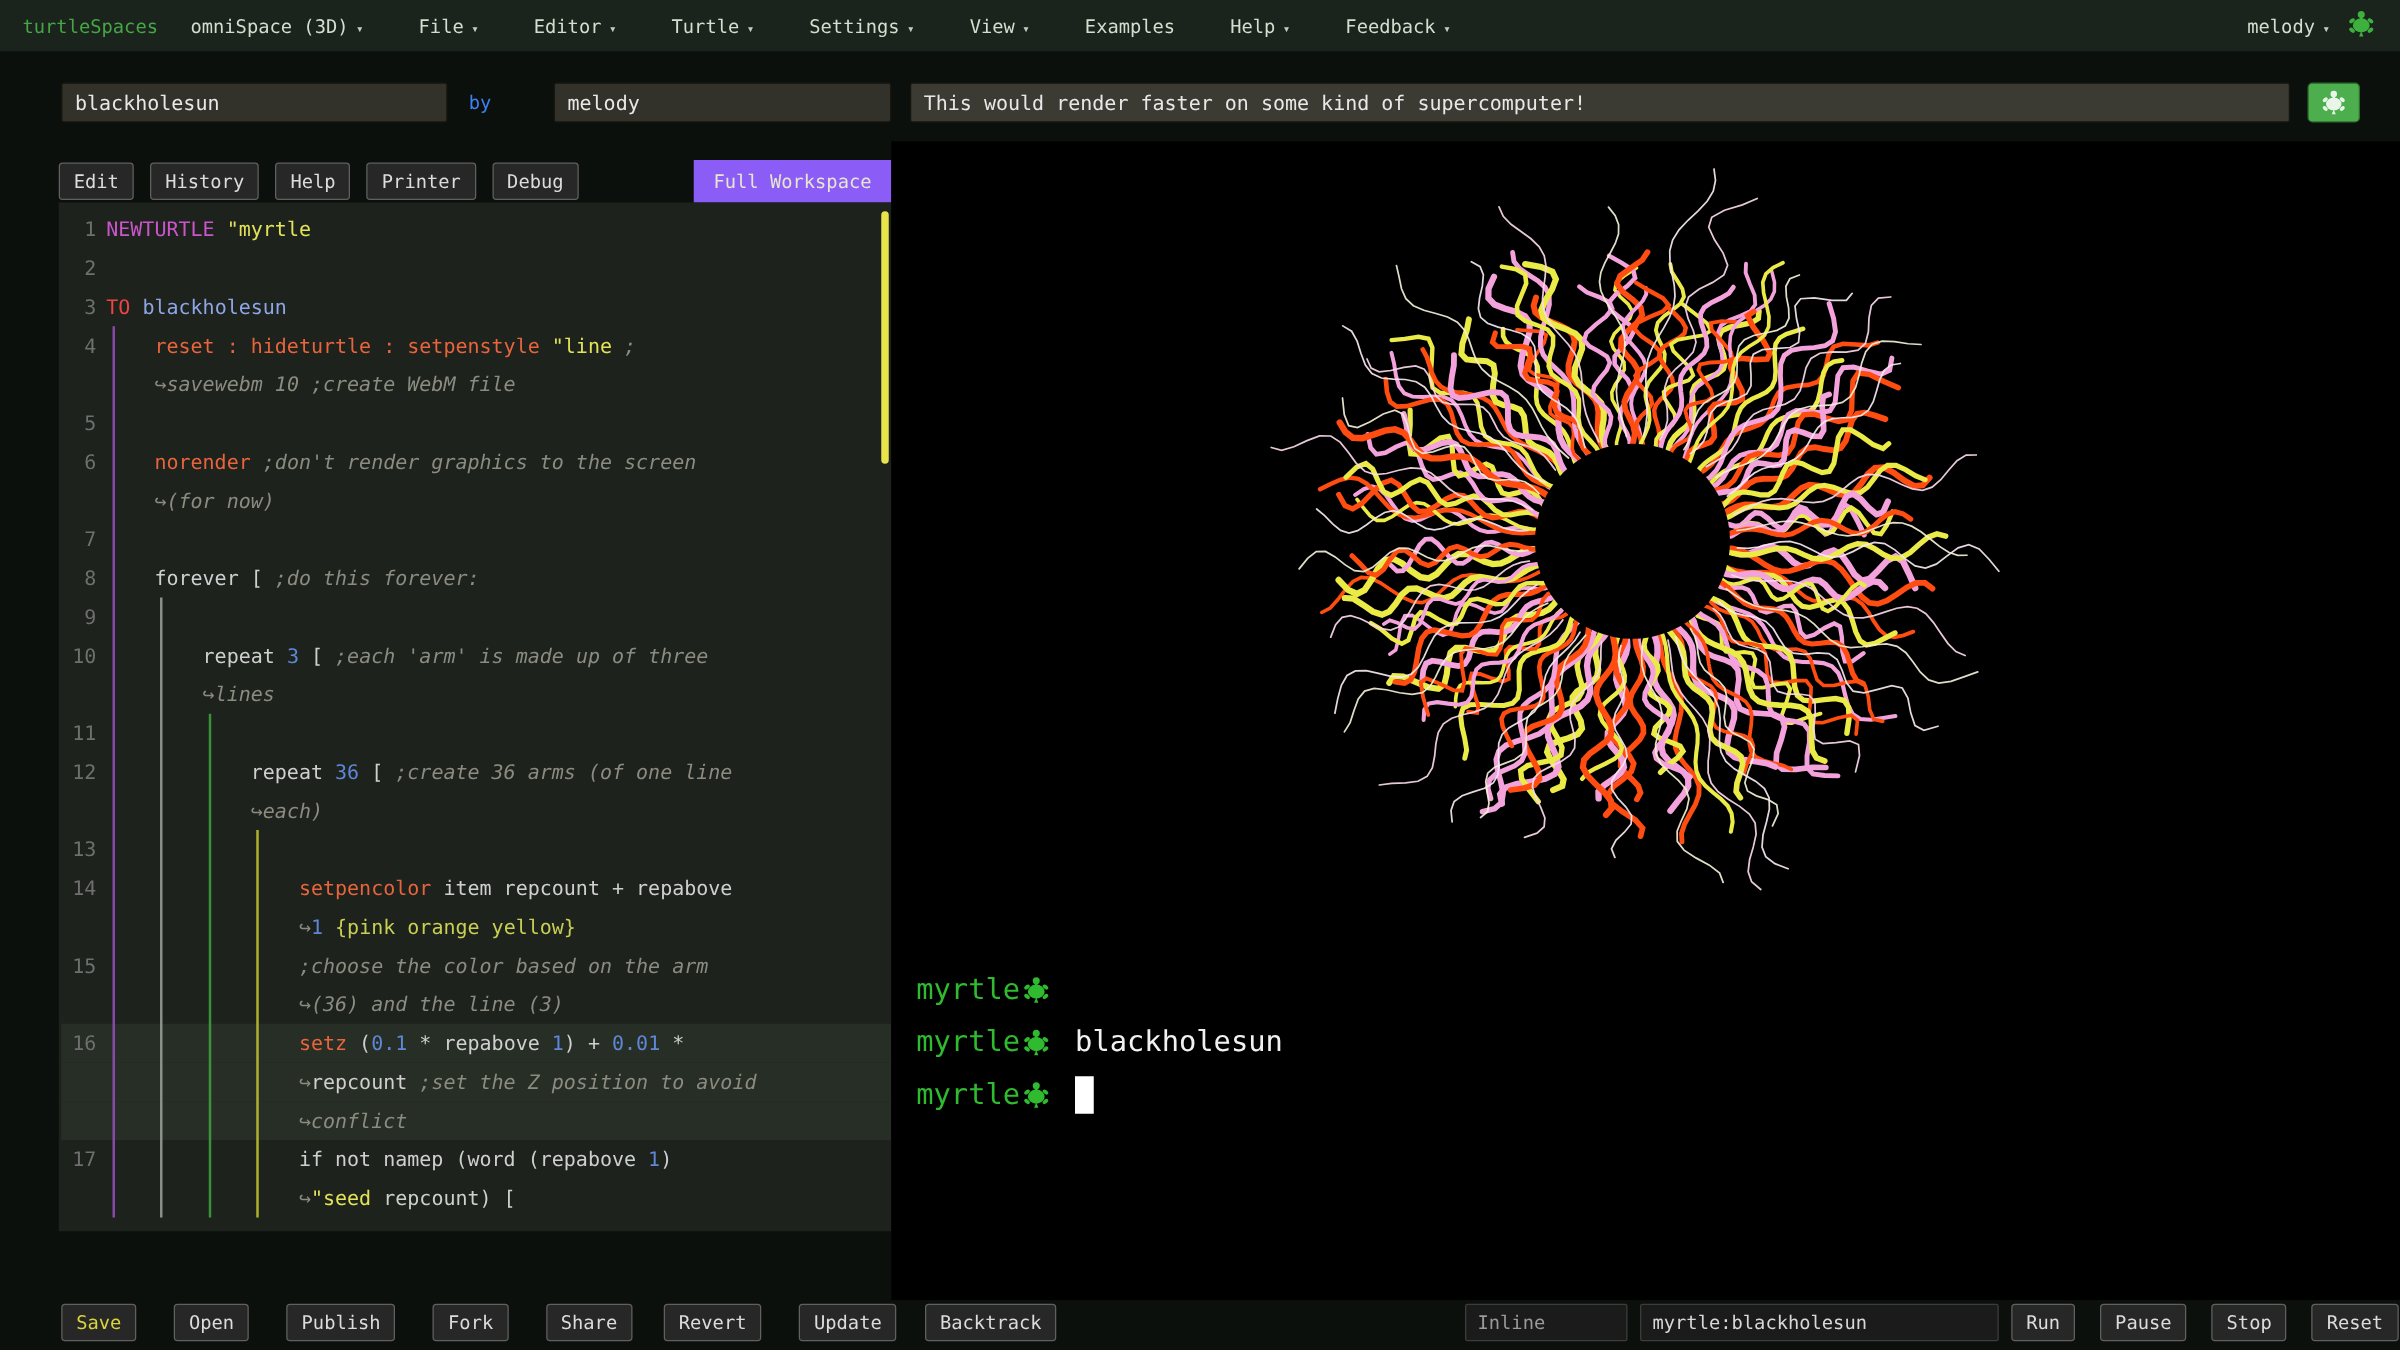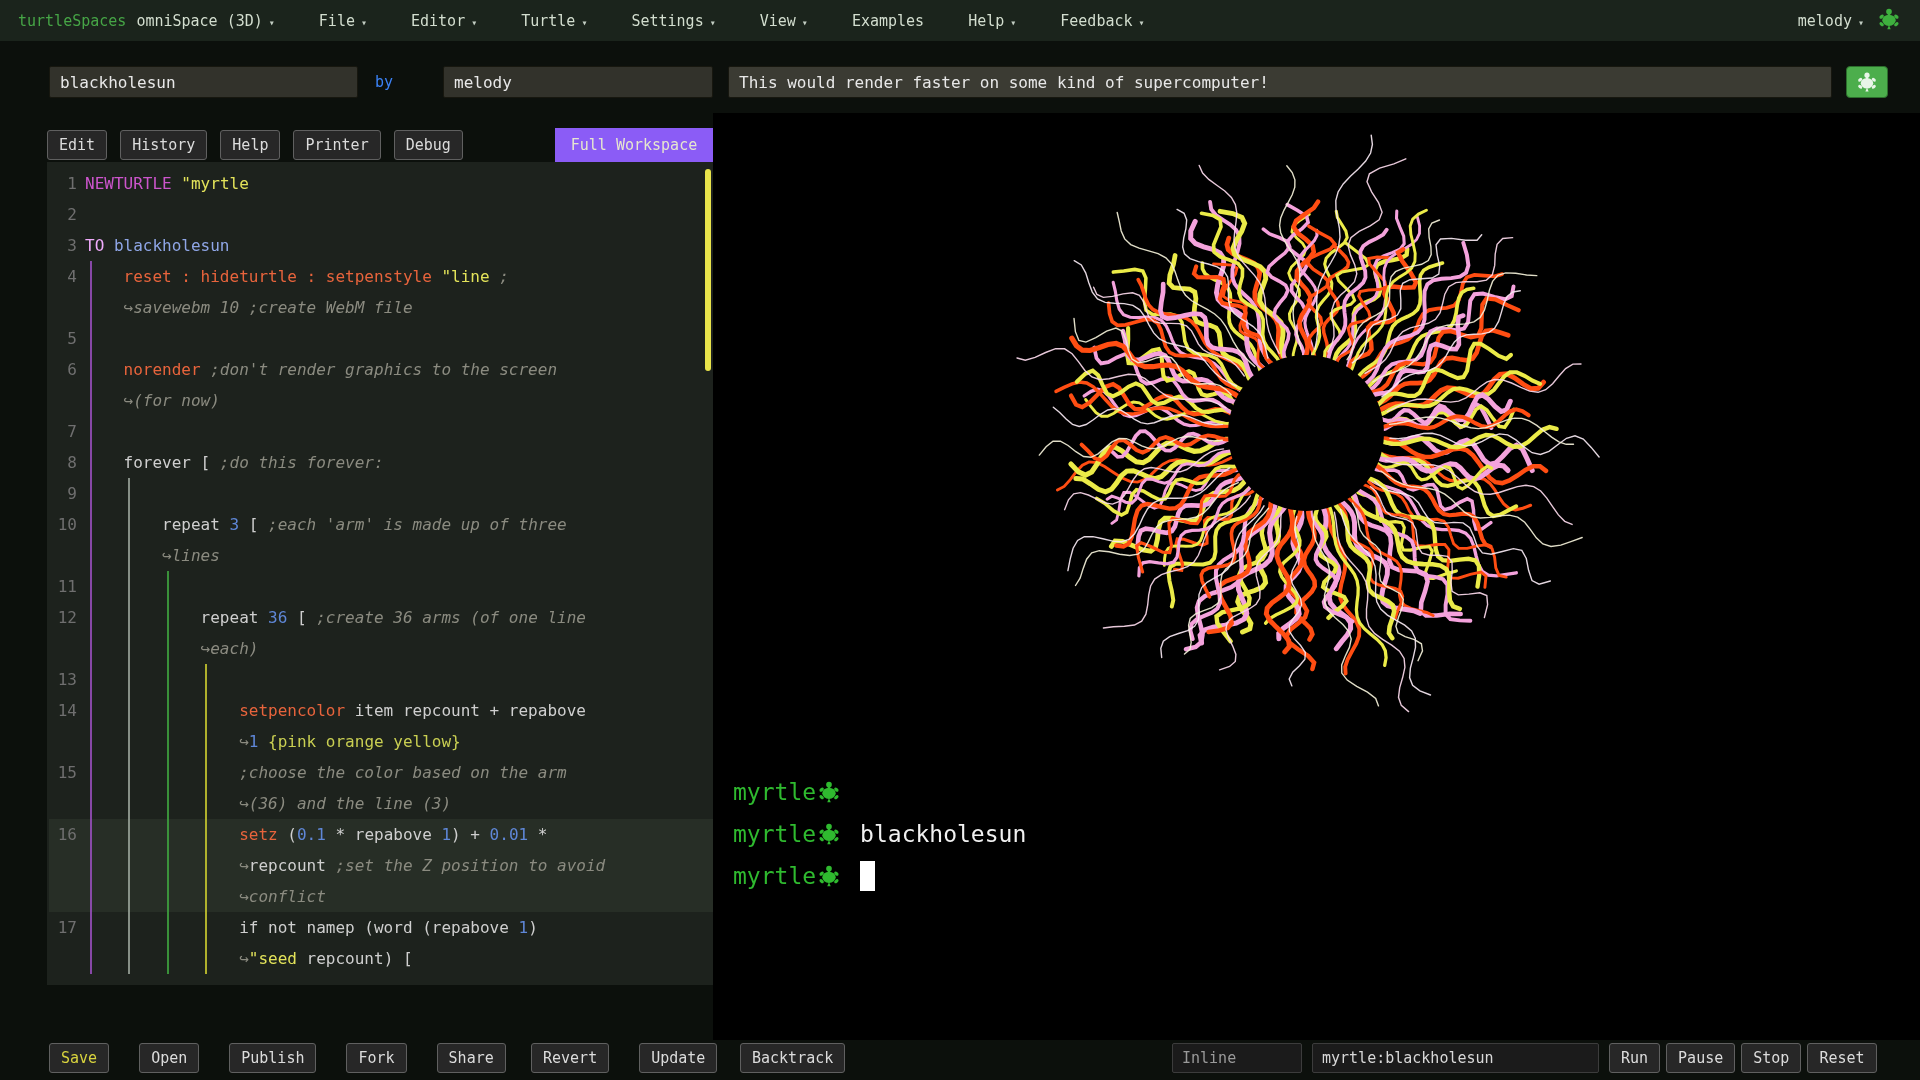--- a/index.html
+++ b/index.html
@@ -1,21 +1,21 @@
 <!DOCTYPE html>
 <html><head>
 <meta charset="utf-8">
 <style>
   *{margin:0;padding:0;box-sizing:border-box}
   html,body{width:1920px;height:1080px}
   body{background:#0c100c;font-family:"DejaVu Sans Mono",monospace;color:#ddd;overflow:hidden;position:relative}
 
   
   .menubar{position:absolute;left:0;top:0;width:1920px;height:41px;background:#1b241c;display:flex;align-items:center;padding:0 18px}
-  .brand{color:#46a546;font-size:15px;margin-right:10px}
+  .brand{color:#46a546;font-size:15px;margin-right:26px}
   .menu-items{display:flex;align-items:center;gap:44px}
   .menu-item{color:#d3decf;font-size:15px;white-space:nowrap;cursor:default}
   .caret{font-size:10px;margin-left:6px;color:#c2cdc2}
   .menubar-right{margin-left:auto;display:flex;align-items:center;gap:12px}
   .turtle{display:inline-flex}
   .turtle svg{width:100%;height:100%}
   .turtle svg *{fill:currentColor}
 
   
   .tbox{position:absolute;background:#32322b;border:1px solid #17170f;color:#e8e8e8;font-family:"DejaVu Sans Mono",monospace;font-size:16px;height:32px;padding:0 10px;border-radius:2px;outline:none}
@@ -31,21 +31,21 @@
   .btn.save{color:#d9d43e}
   .ws-tab{position:absolute;left:555px;top:128px;width:158px;height:34px;background:#8b5cf6;color:#e6e6cf;font-size:15px;display:flex;align-items:center;justify-content:center}
 
   
   .editor{position:absolute;left:47px;top:162px;width:666px;height:823px;background:#1d221d;overflow:hidden}
   .code-lines{position:relative;padding:6px 0 0 2px}
   .code-row{display:flex;height:31px;line-height:31px;font-size:16px}
   .code-row.hl{background:#272e26}
   .lnum{display:inline-block;width:28px;margin-right:8px;text-align:right;color:#6f6f6f;flex:none}
   .lcode{white-space:pre}
-  .kw{color:#cc55cc}.str{color:#e3e35a}.def{color:#f0abfc}.name{color:#8fa6e6}
+  .kw{color:#cc55cc}.str{color:#e3e35a}.def{color:#ef4444}.name{color:#8fa6e6}
   .cmd{color:#e8643c}.pln{color:#cfcfcf}.num{color:#5f87d7}.lst{color:#c9cf52}
   .com{color:#8b8b80;font-style:italic}.arw{color:#8b8b80}
   .guide{position:absolute;width:2px;opacity:.85}
   .g1{left:43px;top:99px;height:713px;background:#9a4fbf}
   .g2{left:81px;top:316px;height:496px;background:#9aa39a}
   .g3{left:120px;top:409px;height:403px;background:#3fa43f}
   .g4{left:158px;top:502px;height:310px;background:#c9c92f}
   .scrollbar{position:absolute;right:2px;top:7px;width:6px;height:202px;background:#e9e44b;border-radius:3px}
 
   
@@ -451,19 +451,19 @@
 <div class="footer-group" id="fg-mid">
     <button class="btn">Revert</button>
     <button class="btn">Update</button>
   </div>
 <div class="footer-group" id="fg-backtrack">
   <button class="btn">Backtrack</button>
 </div>
 <div class="footer-group" id="fg-right">
   <input class="footer-input inline" value="Inline" style="">
   <input class="footer-input target" value="myrtle:blackholesun" style="">
-  <span id="exec-buttons" style="display:flex;gap:6px">
+  <span id="exec-buttons" style="display:flex;gap:20px">
       <button class="btn">Run</button>
       <button class="btn">Pause</button>
       <button class="btn">Stop</button>
       <button class="btn">Reset</button>
     </span>
 </div>
 
 </body></html>

